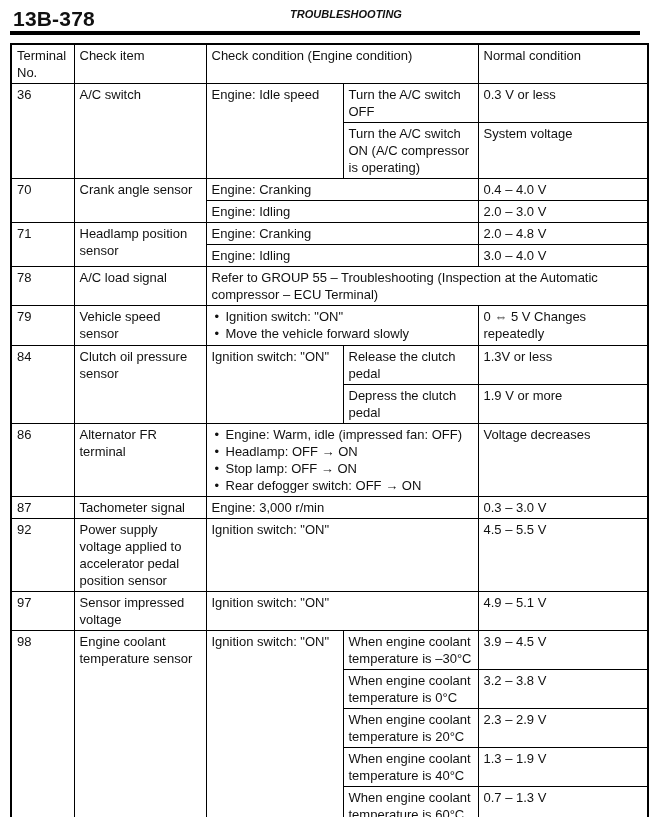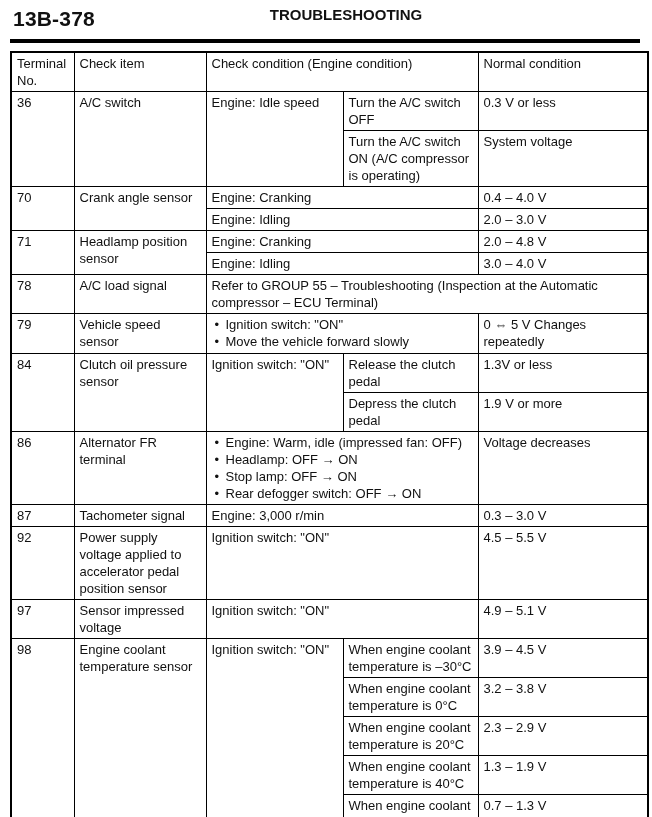--- a/index.html
+++ b/index.html
@@ -8,31 +8,31 @@
     width: 652px;
     height: 817px;
     font-family: "Liberation Sans", "DejaVu Sans", sans-serif;
     color: #111;
     position: relative;
     overflow: hidden;
   }
   .page { position: absolute; inset: 0; background: #fff; }
 
   
-  .page-header { position: relative; height: 39px; }
+  .page-header { position: relative; height: 31px; }
   .page-number {
     position: absolute; left: 13px; top: 7px;
     font-size: 21px; font-weight: bold; letter-spacing: 0.2px;
   }
   .header-titles {
     position: absolute; left: 52px; right: 12px; top: 7px;
     text-align: center; line-height: 15px;
   }
   .header-title   { font-size: 13.5px; font-weight: bold; }
-  .header-subtitle{ font-size: 15px;   font-weight: bold; }
+  .header-subtitle{ font-size: 11px;   font-weight: bold; font-style: italic; }
   .header-rule {
     margin: 0 12px 0 10px;
     height: 4px; background: #000;
   }
 
   
   table.spec {
     margin: 8px 0 0 10px;
     width: 637px;
     border-collapse: collapse;

